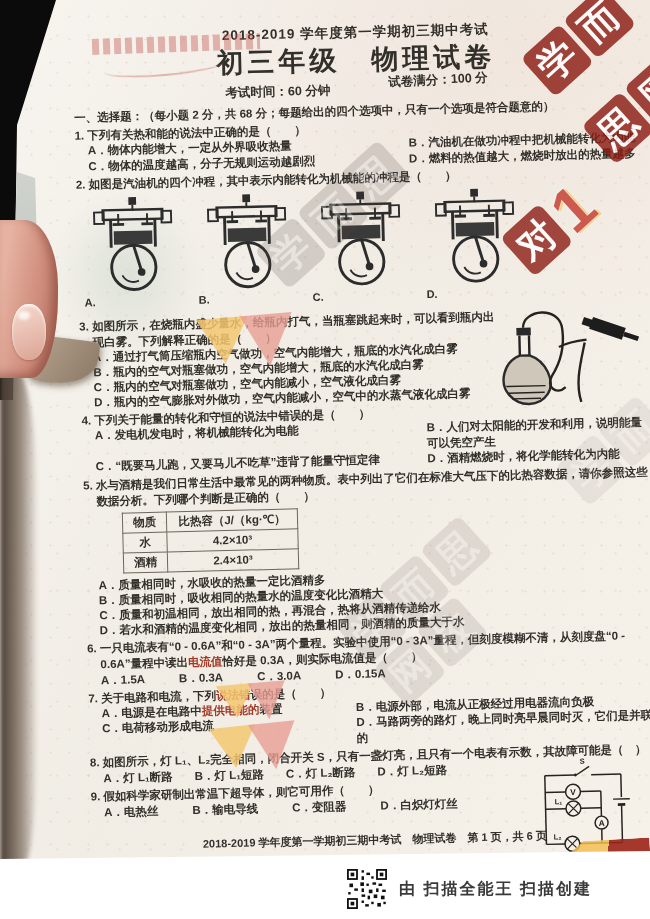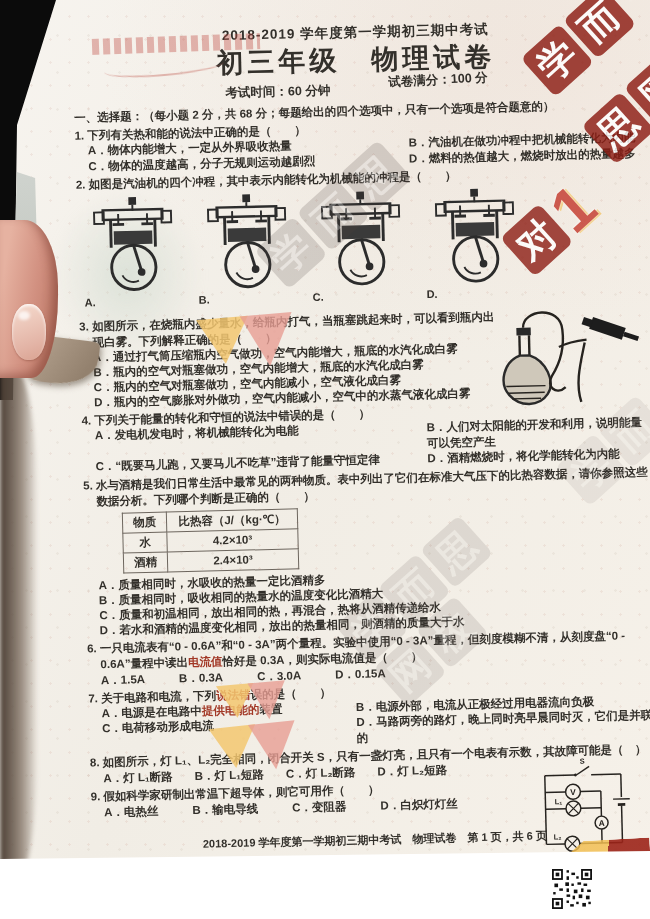--- a/index.html
+++ b/index.html
@@ -423,14 +423,15 @@
           <rect x="17" y="22" width="2" height="3"></rect>
           <rect x="22" y="21" width="3" height="3"></rect>
         <rect x="28" y="22" width="3" height="3"></rect>
           <rect x="12" y="26" width="2" height="2"></rect>
           <rect x="15" y="29" width="3" height="2"></rect>
         <rect x="20" y="27" width="2" height="2"></rect>
           <rect x="25" y="28" width="3" height="3"></rect>
           <rect x="30" y="27" width="2" height="2"></rect>
       </g>
     </svg>
+    <span class="txt">由 扫描全能王 扫描创建</span>
   </div>
 </div>
 
 </body></html>

